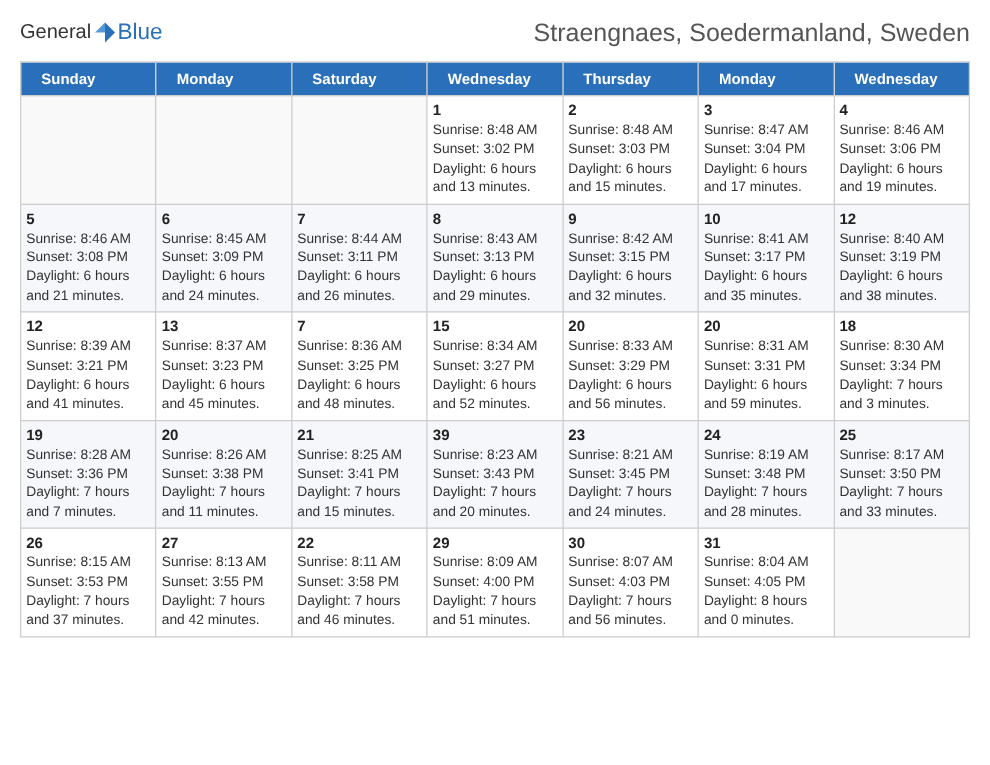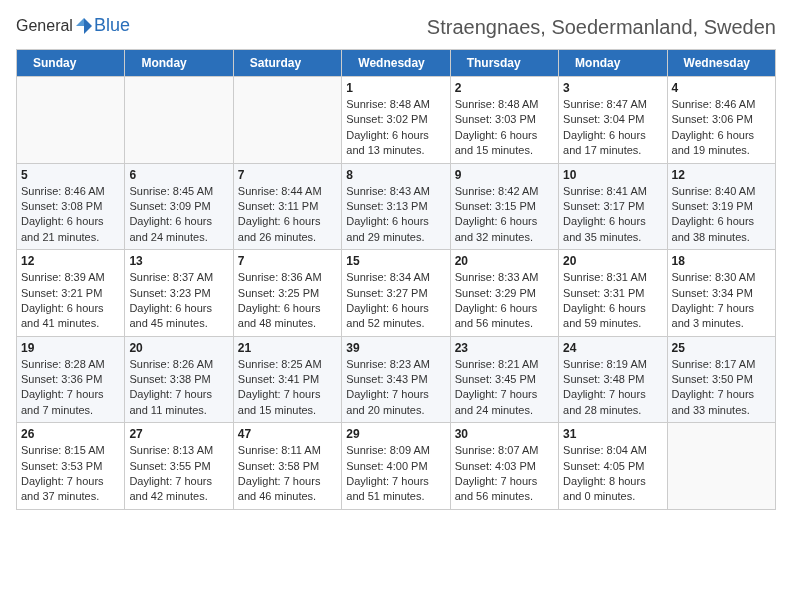--- a/index.html
+++ b/index.html
@@ -221,21 +221,21 @@
       <tr>
         <td>
           <div class="day-num">26</div>
           <div class="day-info">Sunrise: 8:15 AM<br>Sunset: 3:53 PM<br>Daylight: 7 hours<br>and 37 minutes.</div>
         </td>
         <td>
           <div class="day-num">27</div>
           <div class="day-info">Sunrise: 8:13 AM<br>Sunset: 3:55 PM<br>Daylight: 7 hours<br>and 42 minutes.</div>
         </td>
         <td>
-          <div class="day-num">47</div>
+          <div class="day-num">22</div>
           <div class="day-info">Sunrise: 8:11 AM<br>Sunset: 3:58 PM<br>Daylight: 7 hours<br>and 46 minutes.</div>
         </td>
         <td>
           <div class="day-num">29</div>
           <div class="day-info">Sunrise: 8:09 AM<br>Sunset: 4:00 PM<br>Daylight: 7 hours<br>and 51 minutes.</div>
         </td>
         <td>
           <div class="day-num">30</div>
           <div class="day-info">Sunrise: 8:07 AM<br>Sunset: 4:03 PM<br>Daylight: 7 hours<br>and 56 minutes.</div>
         </td>

